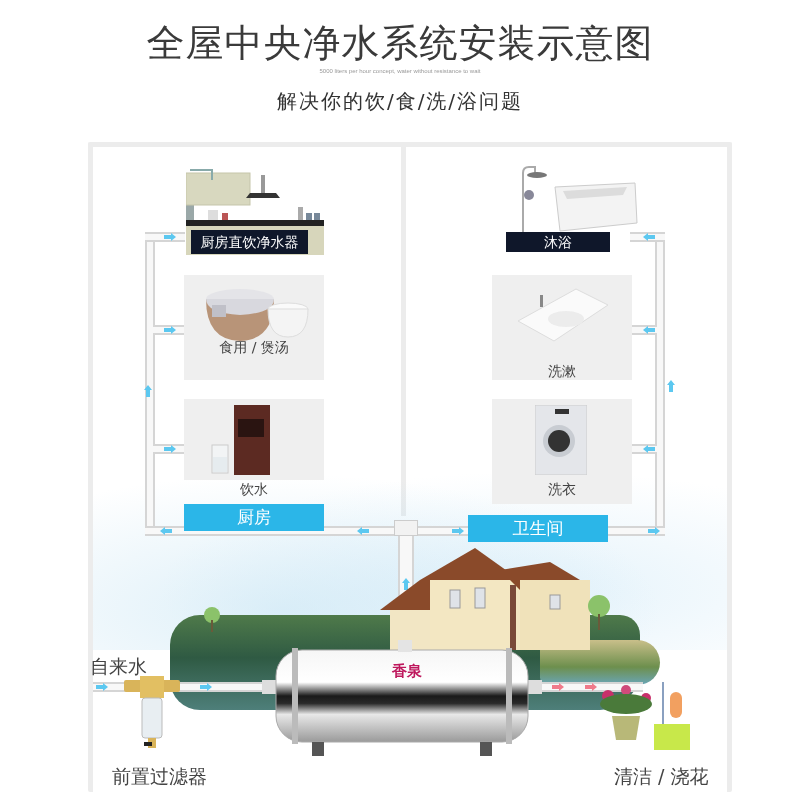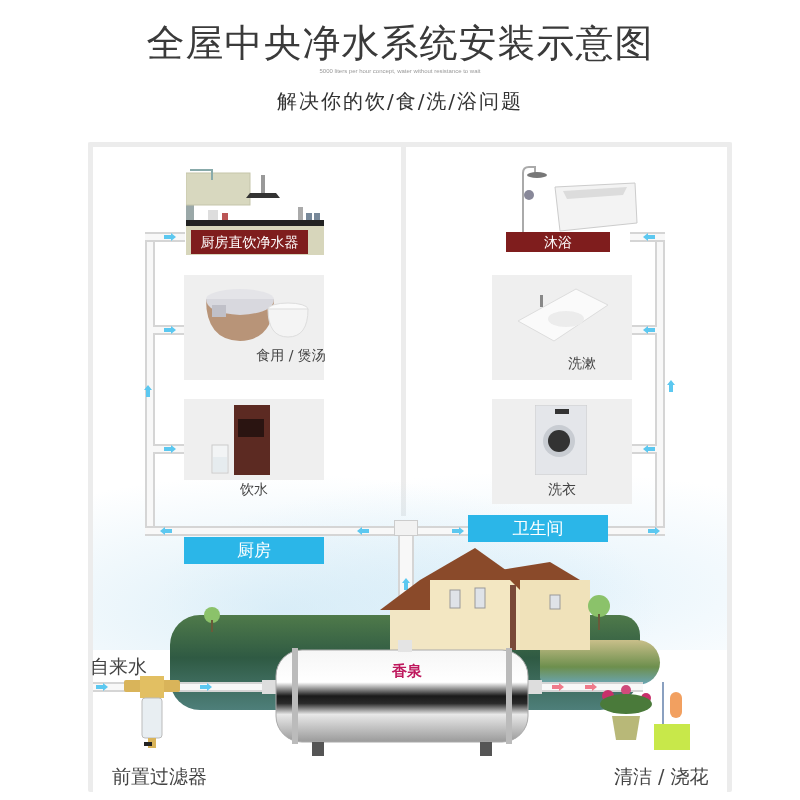--- a/index.html
+++ b/index.html
@@ -20,21 +20,21 @@
 
   
   .pipe-v { position: absolute; width: 10px; border-left: 2px solid #d5d5d5; border-right: 2px solid #d5d5d5; background: #f8f8f8; }
   .pipe-h { position: absolute; height: 10px; border-top: 2px solid #d5d5d5; border-bottom: 2px solid #d5d5d5; background: #f8f8f8; }
   .arrow { position: absolute; width: 12px; height: 8px; }
   .arrow svg { width: 100%; height: 100%; display: block; }
 
   
   .card { position: absolute; background: #efefef; }
   .card-label { position: absolute; left: 0; width: 100%; text-align: center; font-size: 14px; color: #444; }
-  .dark-label { position: absolute; background: #7f1d1d; color: #fff; font-size: 14px; text-align: center; line-height: 24px; }
+  .dark-label { position: absolute; background: #0f172a; color: #fff; font-size: 14px; text-align: center; line-height: 24px; }
   .blue-label { position: absolute; background: #2bb6e8; color: #fff; font-size: 17px; text-align: center; line-height: 26px; }
 
   .plain-label { position: absolute; font-size: 19px; color: #444; }
 
   .sky { position: absolute; left: 93px; top: 450px; width: 634px; height: 200px;
     background: radial-gradient(ellipse at 30% 80%, rgba(180,220,240,0.45), rgba(255,255,255,0) 60%),
                 radial-gradient(ellipse at 70% 70%, rgba(190,225,245,0.4), rgba(255,255,255,0) 60%); }
   .ground { position: absolute; left: 170px; top: 615px; width: 470px; height: 95px;
     background: linear-gradient(180deg, #4f7a4a 0%, #2f5a43 45%, #4e7f7a 100%); border-radius: 30px 20px 40px 30px; }
   .ground-right { position: absolute; left: 540px; top: 640px; width: 120px; height: 45px;
@@ -159,57 +159,57 @@
   <div style="position:absolute; left:18px; top:10px; width:108px; height:60px;">
     <svg viewBox="0 0 108 60" width="108" height="60">
       <ellipse cx="38" cy="14" rx="34" ry="10" fill="#e4e4e8"></ellipse>
       <path d="M4 14 Q4 55 38 56 Q72 55 72 14 Z" fill="#b89478"></path>
       <path d="M4 14 Q4 28 38 30 Q72 28 72 14 Z" fill="#d8d8de"></path>
       <rect x="10" y="20" width="14" height="12" fill="#c0c0c8"></rect>
       <ellipse cx="86" cy="24" rx="20" ry="6" fill="#fafafa" stroke="#ddd"></ellipse>
       <path d="M66 24 Q66 52 86 52 Q106 52 106 24 Z" fill="#f4f4f4" stroke="#ddd"></path>
     </svg>
   </div>
-  <div class="card-label" style="top:72px;margin-left:37px;">食用 / 煲汤</div>
+  <div class="card-label" style="top:64px;">食用 / 煲汤</div>
 </div>
 
 <div class="card" style="left:184px; top:399px; width:140px; height:81px;">
   <div style="position:absolute; left:26px; top:6px; width:66px; height:70px;">
     <svg viewBox="0 0 66 70" width="66" height="70">
       <rect x="24" y="0" width="36" height="70" fill="#5c2a22"></rect>
       <rect x="28" y="14" width="26" height="18" fill="#2a1411"></rect>
       <rect x="2" y="40" width="16" height="28" fill="#f2f4f5" stroke="#ccc"></rect>
       <rect x="3" y="52" width="14" height="15" fill="#e6ecef"></rect>
     </svg>
   </div>
   <div class="card-label" style="top:82px;">饮水</div>
 </div>
 
-<div class="blue-label" style="left:184px; top:537px; width:140px; height:27px;">厨房</div>
+<div class="blue-label" style="left:184px; top:504px; width:140px; height:27px;">厨房</div>
 
 <div style="position:absolute; left:505px; top:165px; width:135px; height:70px;">
   <svg viewBox="0 0 135 70" width="135" height="70">
     <path d="M18 70 V8 Q18 2 24 2 H30 V8" stroke="#aaa" stroke-width="2" fill="none"></path>
     <ellipse cx="32" cy="10" rx="10" ry="3" fill="#777"></ellipse>
     <circle cx="24" cy="30" r="5" fill="#889"></circle>
     <polygon points="50,22 130,18 132,58 55,66" fill="#f3f3f3" stroke="#ccc"></polygon>
     <polygon points="58,26 122,22 118,30 62,34" fill="#dcdcdc"></polygon>
   </svg>
 </div>
 <div class="dark-label" style="left:506px; top:232px; width:104px; height:20px; line-height:20px;">沐浴</div>
 
 <div class="card" style="left:492px; top:275px; width:140px; height:105px;">
   <div style="position:absolute; left:22px; top:10px; width:96px; height:58px;">
     <svg viewBox="0 0 96 58" width="96" height="58">
       <polygon points="4,36 62,4 94,20 40,56" fill="#fafafa" stroke="#ddd"></polygon>
       <ellipse cx="52" cy="34" rx="18" ry="8" fill="#ececec"></ellipse>
       <rect x="26" y="10" width="3" height="12" fill="#888"></rect>
     </svg>
   </div>
-  <div class="card-label" style="top:80px;margin-left:20px;">洗漱</div>
+  <div class="card-label" style="top:88px;">洗漱</div>
 </div>
 
 <div class="card" style="left:492px; top:399px; width:140px; height:105px;">
   <div style="position:absolute; left:43px; top:6px; width:52px; height:70px;">
     <svg viewBox="0 0 52 70" width="52" height="70">
       <rect x="0" y="0" width="52" height="70" fill="#e4e6ea" stroke="#ccc"></rect>
       <rect x="20" y="4" width="14" height="5" fill="#333"></rect>
       <circle cx="24" cy="36" r="16" fill="#c8ccd2"></circle>
       <circle cx="24" cy="36" r="11" fill="#333"></circle>
     </svg>

